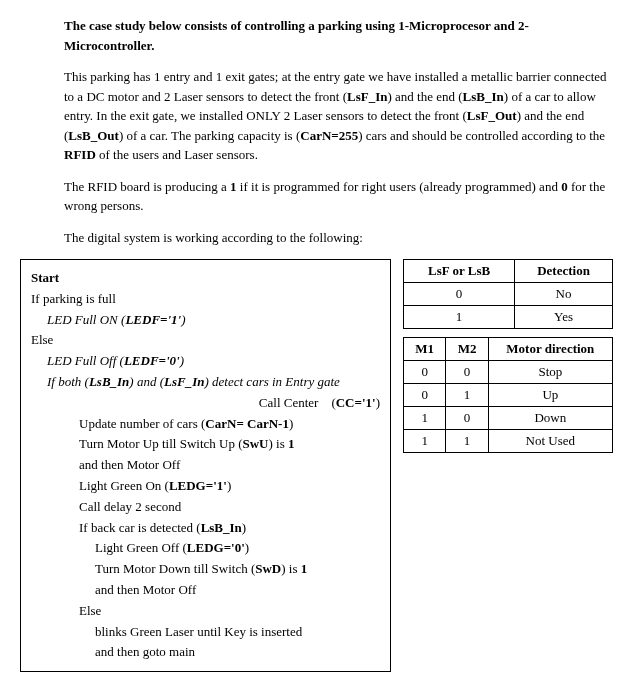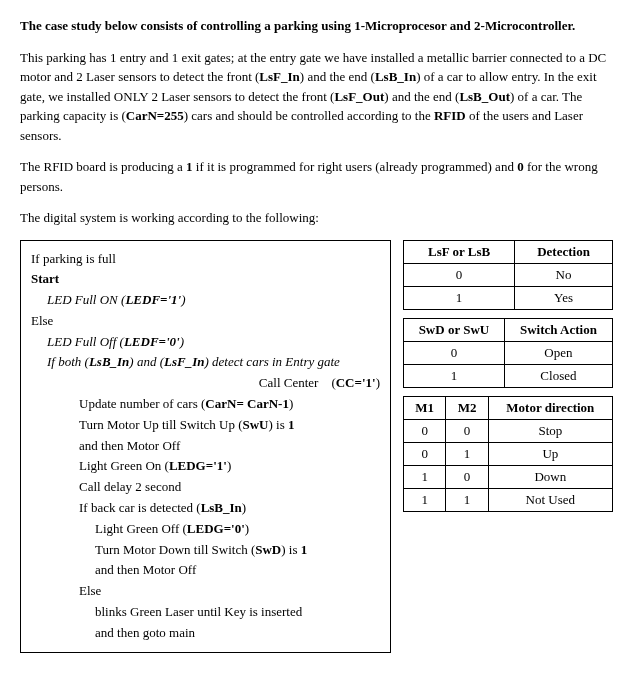--- a/index.html
+++ b/index.html
@@ -8,20 +8,21 @@
       font-size: 13px;
       background: #fff;
       color: #000;
       padding: 16px 20px;
       width: 633px;
     }
 
     .intro-text {
       margin-bottom: 12px;
       line-height: 1.5;
+      margin-left: 44px;
     }
     .intro-text .bold-title {
       font-weight: bold;
     }
 
     .main-content {
       display: flex;
       gap: 12px;
       align-items: flex-start;
     }
@@ -77,22 +78,22 @@
   <p class="intro-text">
     The RFID board is producing a <b>1</b> if it is programmed for right users (already programmed) and <b>0</b> for the wrong persons.
   </p>
   <p class="intro-text">
     The digital system is working according to the following:
   </p>
 </div>
 
 <div class="main-content">
   <div class="algorithm-box">
+    <div><b>Start</b></div>
     <div>If parking is full</div>
-    <div><b>Start</b></div>
     <div class="indent1">LED Full ON (<b>LEDF='1'</b>)</div>
     <div>Else</div>
     <div class="indent1">LED Full Off (<b>LEDF='0'</b>)</div>
     <div class="indent1">If both (<b>LsB_In</b>) and (<b>LsF_In</b>) detect cars in Entry gate</div>
     <div class="indent2">Call Center &nbsp;&nbsp;&nbsp;(<b>CC='1'</b>)</div>
     <div class="indent3">Update number of cars (<b>CarN= CarN-1</b>)</div>
     <div class="indent3">Turn Motor Up till Switch Up (<b>SwU</b>) is <b>1</b></div>
     <div class="indent3">and then Motor Off</div>
     <div class="indent3">Light Green On (<b>LEDG='1'</b>)</div>
     <div class="indent3">Call delay 2 second</div>
@@ -119,38 +120,20 @@
           <td>0</td>
           <td>No</td>
         </tr>
         <tr>
           <td>1</td>
           <td>Yes</td>
         </tr>
       </tbody>
     </table>
 
-    <table class="data-table">
-      <thead>
-        <tr>
-          <th>SwD or SwU</th>
-          <th>Switch Action</th>
-        </tr>
-      </thead>
-      <tbody>
-        <tr>
-          <td>0</td>
-          <td>Open</td>
-        </tr>
-        <tr>
-          <td>1</td>
-          <td>Closed</td>
-        </tr>
-      </tbody>
-    </table>
 
     <table class="data-table">
       <thead>
         <tr>
           <th>M1</th>
           <th>M2</th>
           <th>Motor direction</th>
         </tr>
       </thead>
       <tbody>

